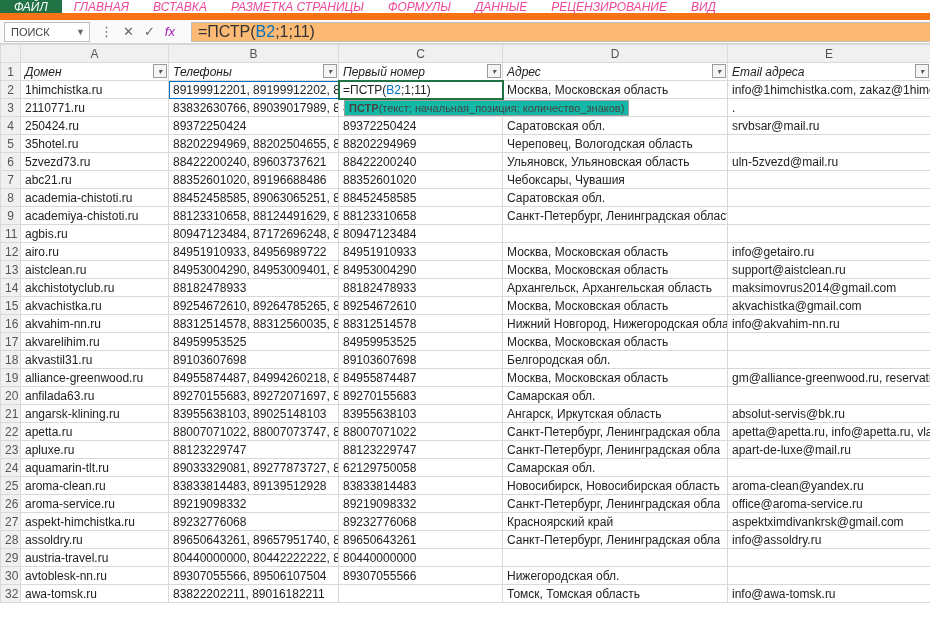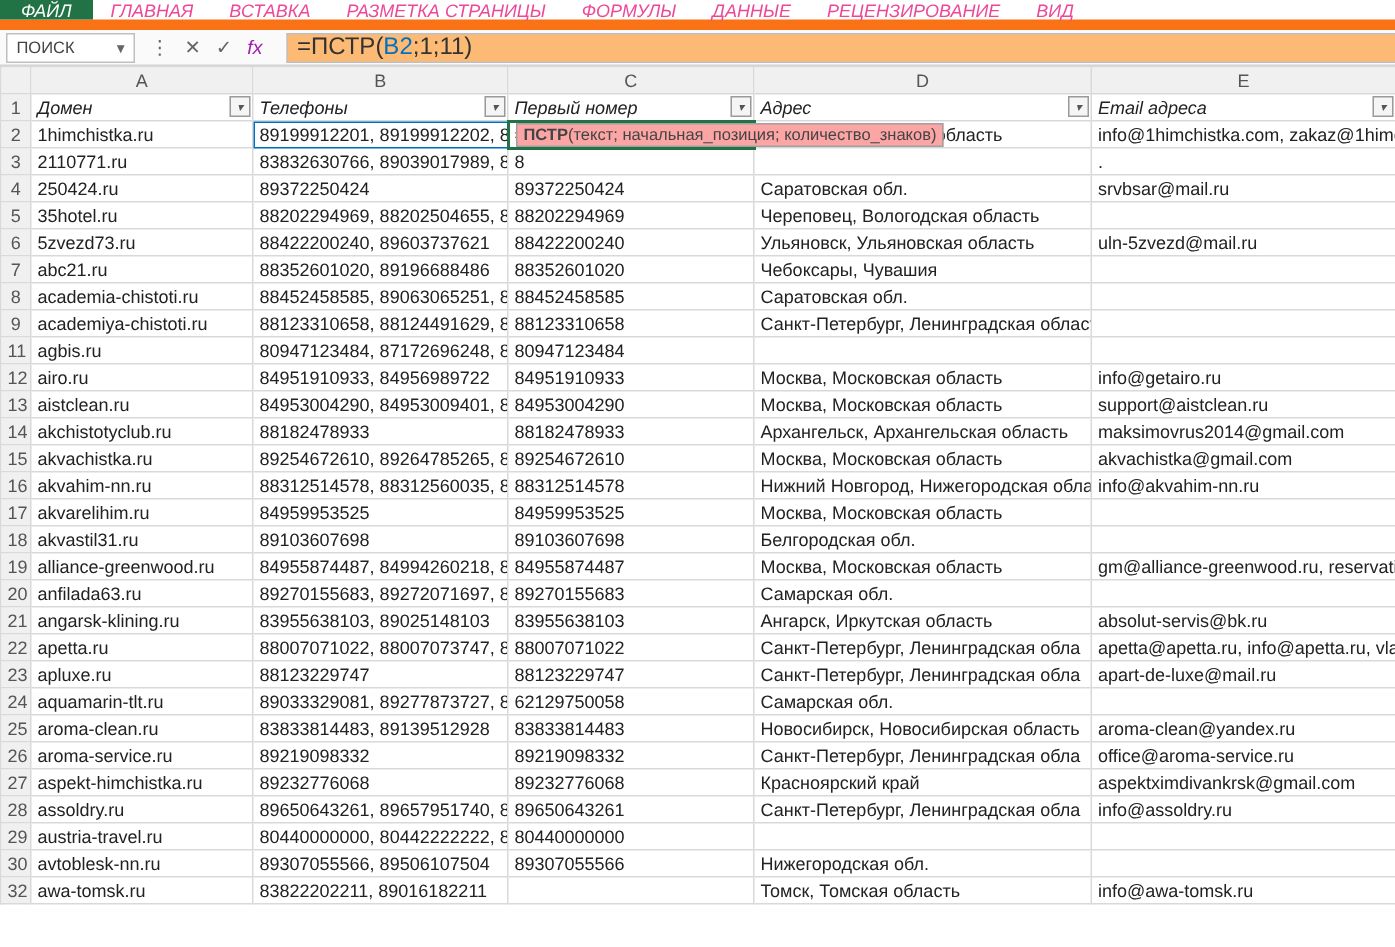--- a/index.html
+++ b/index.html
@@ -18,21 +18,21 @@
   table { border-collapse: collapse; table-layout: fixed; width: 930px; }
   td, th { border: 1px solid #d9d9d9; height: 18px; padding: 0 4px; white-space: nowrap; overflow: hidden; text-align: left; font-weight: normal; font-size: 12px; }
   .corner { background: #f0f0f0; width: 20px; }
   .colhdr { background: #f0f0f0; text-align: center; color: #555; }
   .rowhdr { background: #f0f0f0; text-align: center; color: #555; width: 20px; }
   .hdr-cell { position: relative; font-weight: normal; font-style: italic; }
   .filter-btn { position: absolute; right: 1px; top: 1px; width: 14px; height: 14px; border: 1px solid #9a9a9a; background: #f5f5f5; display: flex; align-items: center; justify-content: center; font-size: 8px; color: #555; }
   .active-outline { outline: 2px solid #217346; outline-offset: -1px; }
   .ref-B2 { outline: 1.5px solid #0070c0; outline-offset: -1px; }
   .formula-text .ref { color: #0070c0; }
-  .tooltip { position: absolute; left: 344px; top: 38px; background: #fca5a5; border: 1px solid #a0a0a0; font-size: 11px; padding: 1px 4px; color: #444; white-space: nowrap; z-index: 5; }
+  .tooltip { position: absolute; left: 344px; top: 56px; background: #14b8a6; border: 1px solid #a0a0a0; font-size: 11px; padding: 1px 4px; color: #444; white-space: nowrap; z-index: 5; }
   .tooltip b { font-weight: 600; }
   col.cRow { width: 20px; }
   col.cA { width: 148px; }
   col.cB { width: 170px; }
   col.cC { width: 164px; }
   col.cD { width: 225px; }
   col.cE { width: 203px; }
 </style>
 </head>
 <body>

